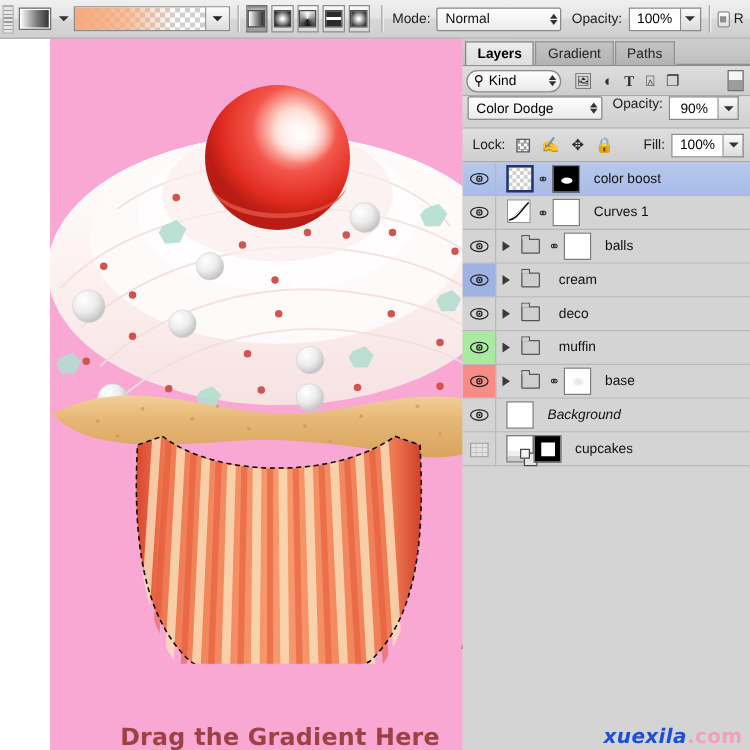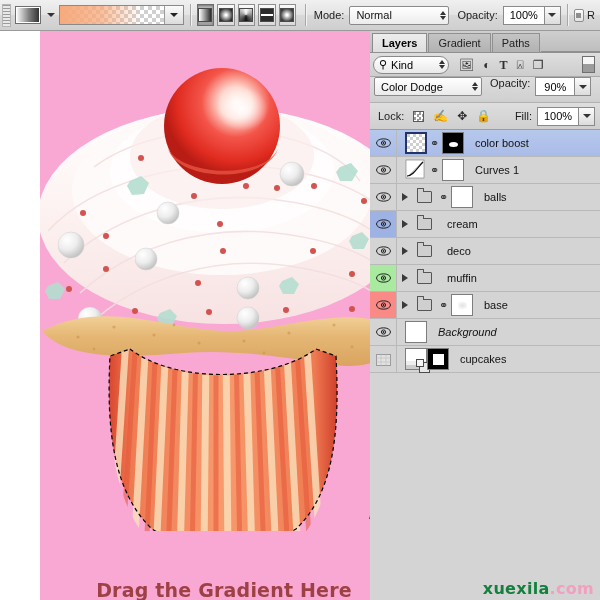--- a/index.html
+++ b/index.html
@@ -213,21 +213,21 @@
     margin-left:11px;font-size:11px;color:#111;white-space:nowrap;overflow:hidden;text-overflow:ellipsis;
   }
   .lname.ital{font-style:italic;}
   .spacer{flex:1;}
   .panelfill{background:#d4d4d4;}
 
   .wm{
     position:absolute;right:6px;bottom:2px;font-size:16px;font-weight:bold;
     font-family:"DejaVu Sans",sans-serif;letter-spacing:.3px;
   }
-  .wm .a{color:#15803d;}
+  .wm .a{color:#1d4ed8;font-style:italic;}
   .wm .b{color:#f2a0c0;}
 </style>
 </head>
 <body>
 
 <div id="app">
 
   <div class="optbar">
     <div class="grip"></div>
 

